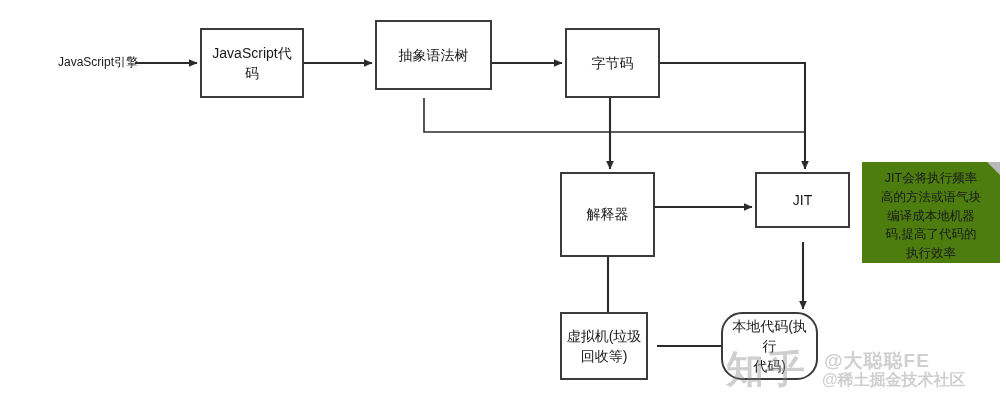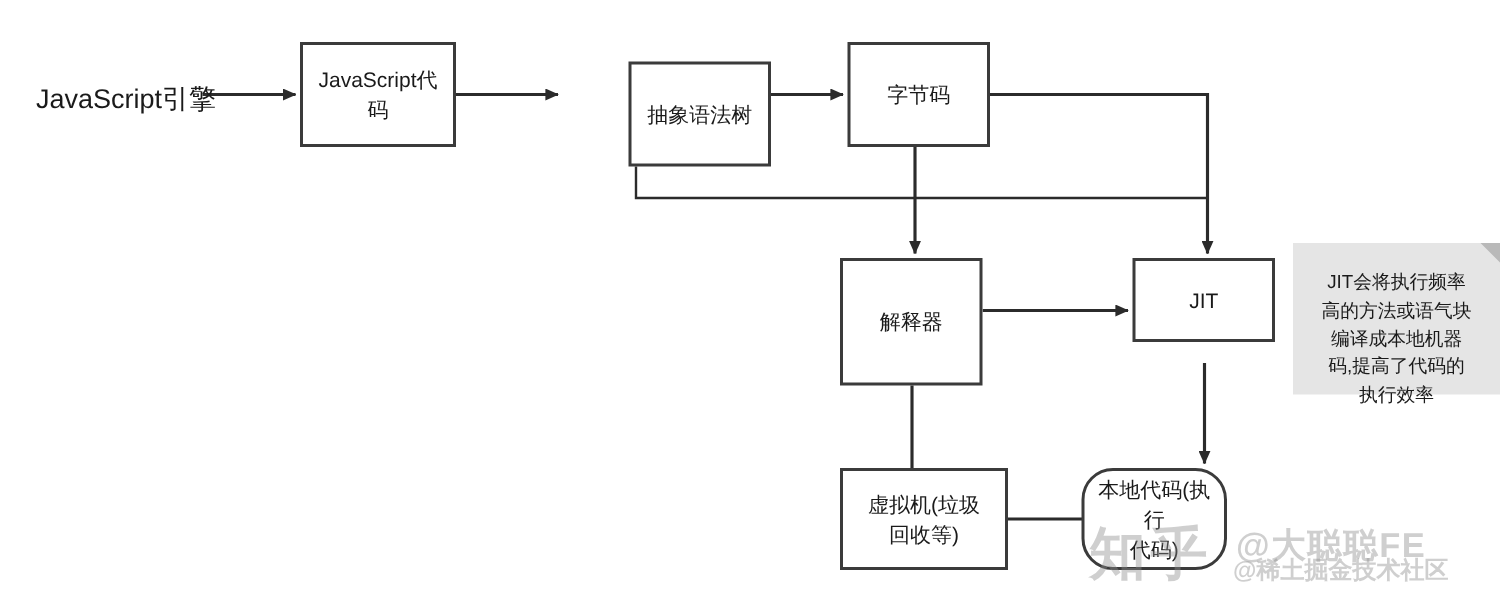--- a/index.html
+++ b/index.html
@@ -41,33 +41,34 @@
     padding: 2px 4px;
     z-index: 3;
   }
   .node-label {
     display: block;
     white-space: pre-line;
   }
   .free-label {
     position: absolute;
     color: #1a1a1a;
-    font-size: 18px;
+    font-size: 12px;
     white-space: nowrap;
     z-index: 3;
+    margin-left: 34px;
   }
   .note {
     position: absolute;
     box-sizing: border-box;
-    background: #e5e5e5;
+    background: #4d7c0f;
     color: #1a1a1a;
     font-size: 12.5px;
     line-height: 1.5;
     text-align: center;
-    padding: 17px 8px 6px 8px;
+    padding: 7px 8px 6px 8px;
     z-index: 3;
     border: none;
   }
   .note-text {
     display: block;
     white-space: pre-line;
   }
   .note-fold {
     position: absolute;
     top: 0;
@@ -79,21 +80,21 @@
   }
   .watermark {
     position: absolute;
     color: rgba(140,140,140,0.42);
     white-space: nowrap;
     z-index: 5;
     pointer-events: none;
     font-weight: bold;
   }
   .wm-zhihu  { left: 726px; top: 344px; font-size: 38px; letter-spacing: 3px; }
-  .wm-user   { left: 824px; top: 348px; font-size: 23px; letter-spacing: 1px; }
+  .wm-user   { left: 824px; top: 348px; font-size: 19px; letter-spacing: 1px; }
   .wm-source { left: 822px; top: 370px; font-size: 16px; letter-spacing: 0px; }
 </style>
 </head>
 <body>
 
 <div id="canvas">
 
   <svg id="edges" viewBox="0 0 1006 405" width="1006" height="405" aria-hidden="true">
     <defs>
       <marker id="arrowhead" markerWidth="9" markerHeight="8" refX="8.4" refY="4" orient="auto" markerUnits="userSpaceOnUse">
@@ -124,37 +125,37 @@
     </g>
   </svg>
 
   <div class="free-label" style="left:24px; top:54px;">JavaScript引擎</div>
 
   <div class="node" style="left:200px; top:28px; width:104px; height:70px;">
     <span class="node-label">JavaScript代
 码</span>
   </div>
 
-  <div class="node" style="left:375px; top:41px; width:95px; height:70px;margin-left:44px;">
+  <div class="node" style="left:375px; top:20px; width:117px; height:70px;">
     <span class="node-label">抽象语法树</span>
   </div>
 
   <div class="node" style="left:565px; top:28px; width:95px; height:70px;text-align:right;">
     <span class="node-label">字节码</span>
   </div>
 
   <div class="node" style="left:560px; top:172px; width:95px; height:85px;">
     <span class="node-label">解释器</span>
   </div>
 
   <div class="node" style="left:755px; top:172px; width:95px; height:56px;">
     <span class="node-label">JIT</span>
   </div>
 
-  <div class="node" style="left:560px; top:312px; width:112px; height:68px;">
+  <div class="node" style="left:560px; top:312px; width:88px; height:68px;">
     <span class="node-label">虚拟机(垃圾
 回收等)</span>
   </div>
 
   <div class="node" style="left:721px; top:312px; width:97px; height:68px;border-radius:21px;">
     <span class="node-label">本地代码(执行
 代码)</span>
   </div>
 
   <div class="note" style="left:862px; top:162px; width:138px; height:101px;">

